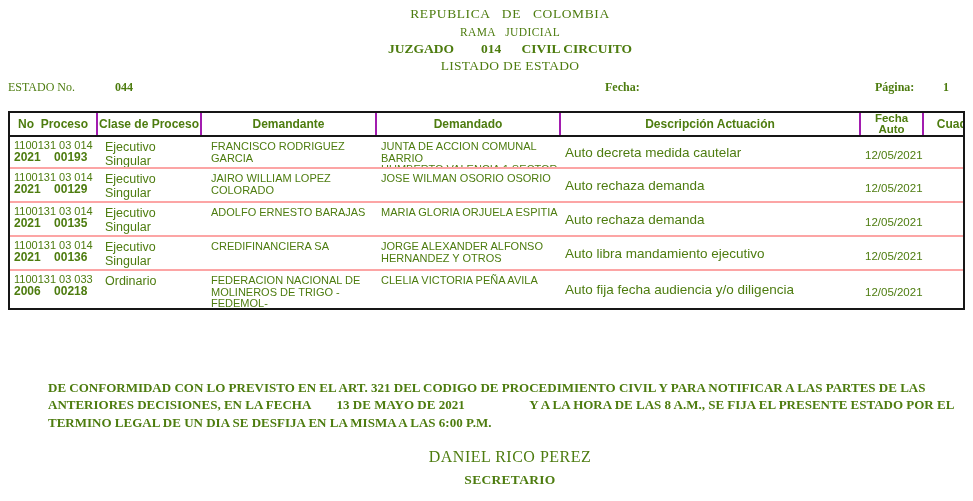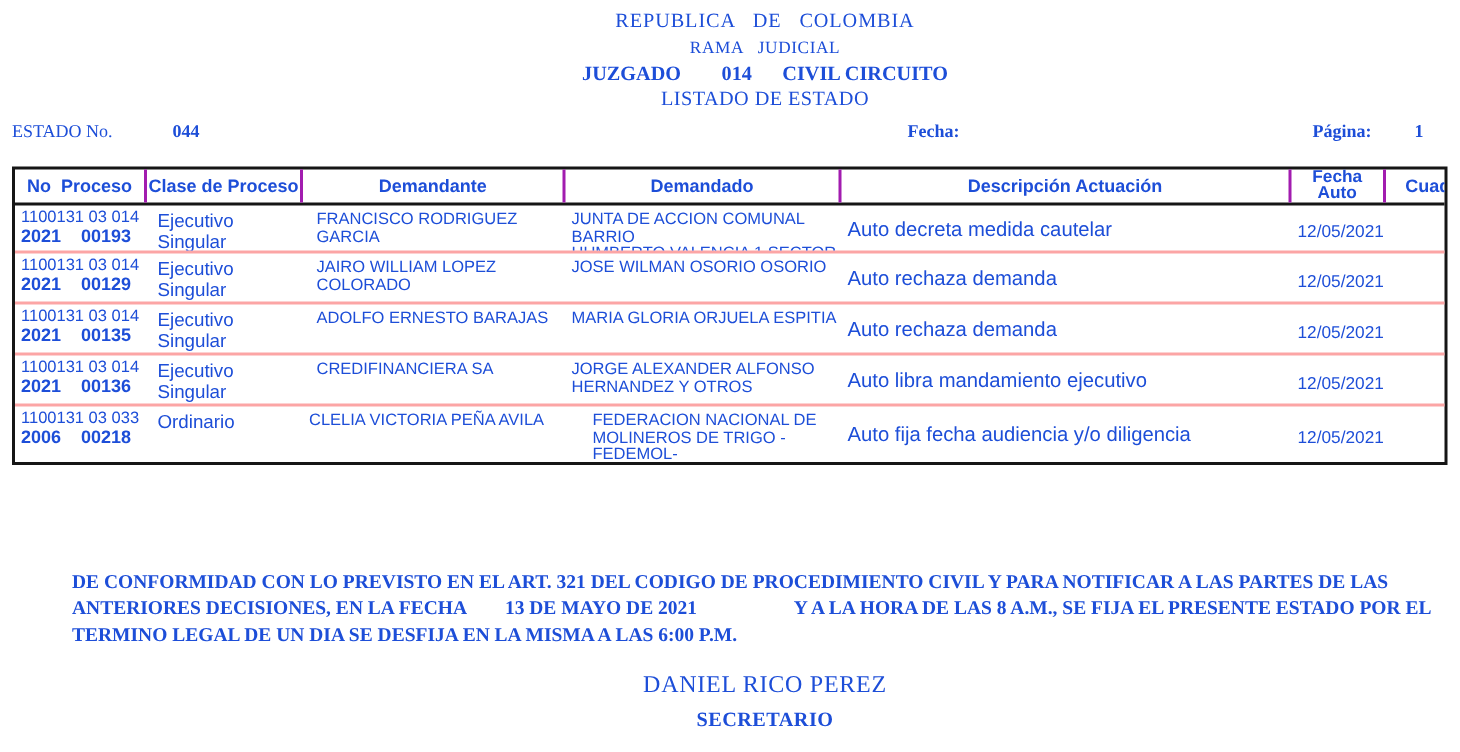--- a/index.html
+++ b/index.html
@@ -1,19 +1,19 @@
 <!DOCTYPE html>
 <html><head>
 <meta charset="utf-8">
 <style>
   * { margin:0; padding:0; box-sizing:border-box; }
   html,body { background:#ffffff; }
   .page {
     position:relative; width:973px; height:501px; background:#ffffff;
-    color:#1d4ed8; font-family:"Liberation Sans", sans-serif; overflow:hidden;
+    color:#4d7c0f; font-family:"Liberation Sans", sans-serif; overflow:hidden;
   }
   
   .doc-header { position:absolute; left:30px; top:6px; width:960px; text-align:center;
     font-family:"Liberation Serif", serif; }
   .h-country { font-size:13.5px; white-space:pre; letter-spacing:0.6px; }
   .h-branch  { font-size:11.5px; white-space:pre; margin-top:4px; letter-spacing:0.4px; }
   .h-court   { font-size:13.5px; font-weight:bold; white-space:pre; margin-top:3px; }
   .h-title   { font-size:13.5px; margin-top:1px; letter-spacing:0.3px; }
   
   .meta { position:absolute; left:0; top:80px; width:973px; height:16px;
@@ -126,23 +126,23 @@
       <div class="td c4">JORGE ALEXANDER ALFONSO
 HERNANDEZ Y OTROS</div>
       <div class="td c5">Auto libra mandamiento ejecutivo</div>
       <div class="td c6">12/05/2021</div>
       <div class="td c7"></div>
     </div>
 
     <div class="trow r4">
       <div class="td c1"><span>1100131 03 033</span><br><span class="p2">2006    00218</span></div>
       <div class="td c2">Ordinario</div>
-      <div class="td c4">CLELIA VICTORIA PEÑA AVILA</div>
       <div class="td c3">FEDERACION NACIONAL DE
 MOLINEROS DE TRIGO -FEDEMOL-</div>
+      <div class="td c4">CLELIA VICTORIA PEÑA AVILA</div>
       <div class="td c5">Auto fija fecha audiencia y/o diligencia</div>
       <div class="td c6">12/05/2021</div>
       <div class="td c7"></div>
     </div>
   </div>
 
   <div class="footer">
     <div>DE CONFORMIDAD CON LO PREVISTO EN EL ART. 321 DEL CODIGO DE PROCEDIMIENTO CIVIL Y PARA NOTIFICAR A LAS PARTES DE LAS</div>
     <div>ANTERIORES DECISIONES, EN LA FECHA        13 DE MAYO DE 2021                    Y A LA HORA DE LAS 8 A.M., SE FIJA EL PRESENTE ESTADO POR EL</div>
     <div>TERMINO LEGAL DE UN DIA SE DESFIJA EN LA MISMA A LAS 6:00 P.M.</div>

